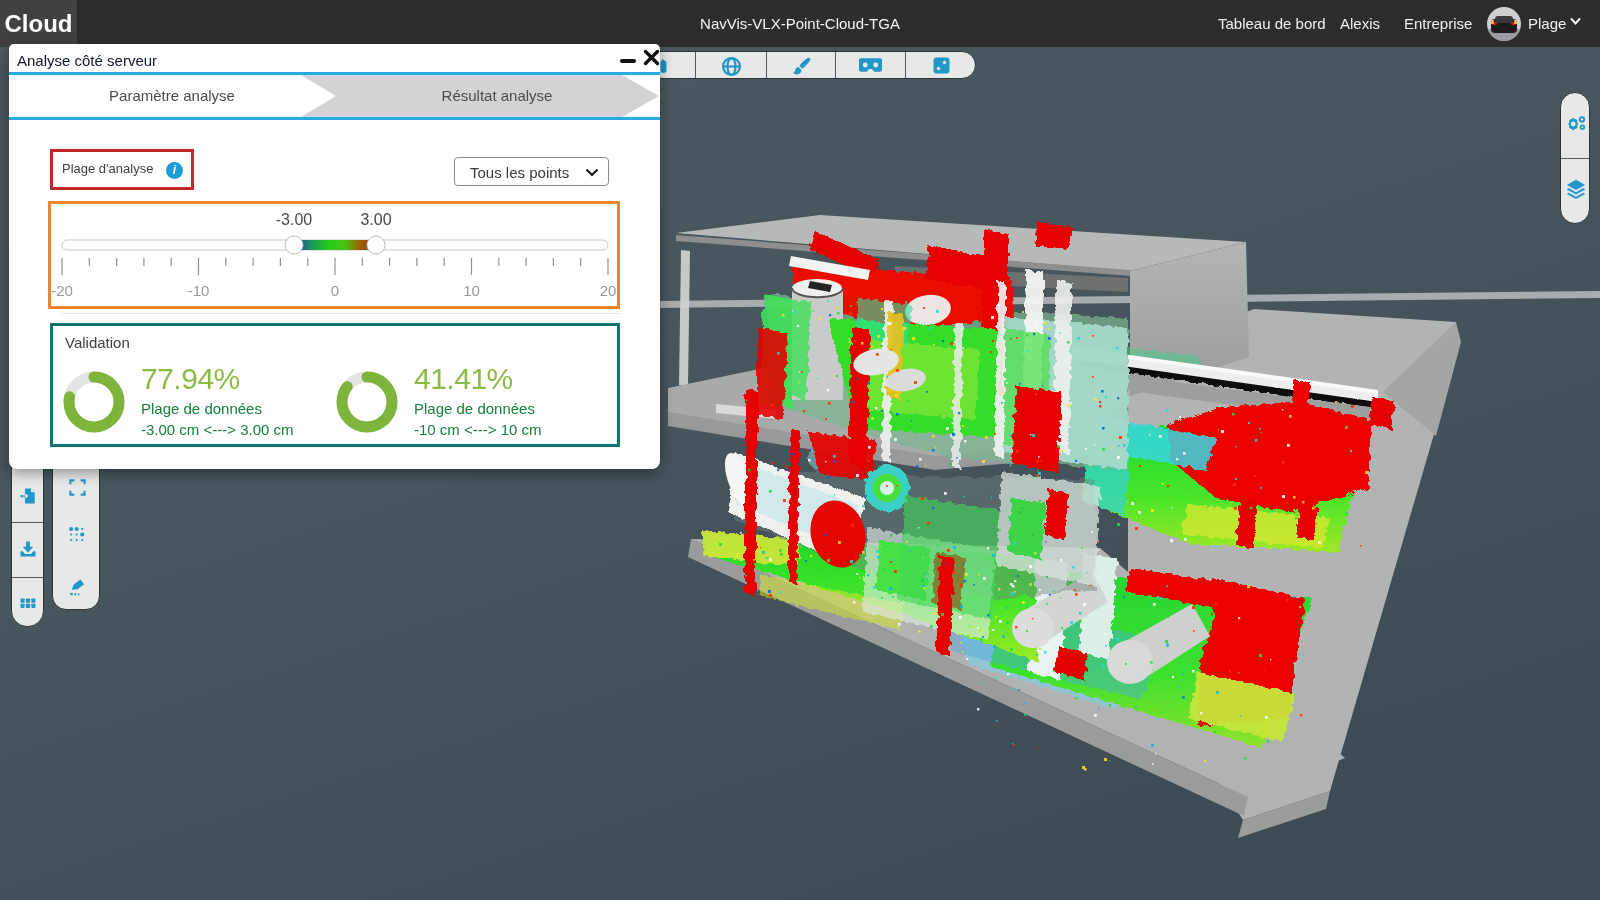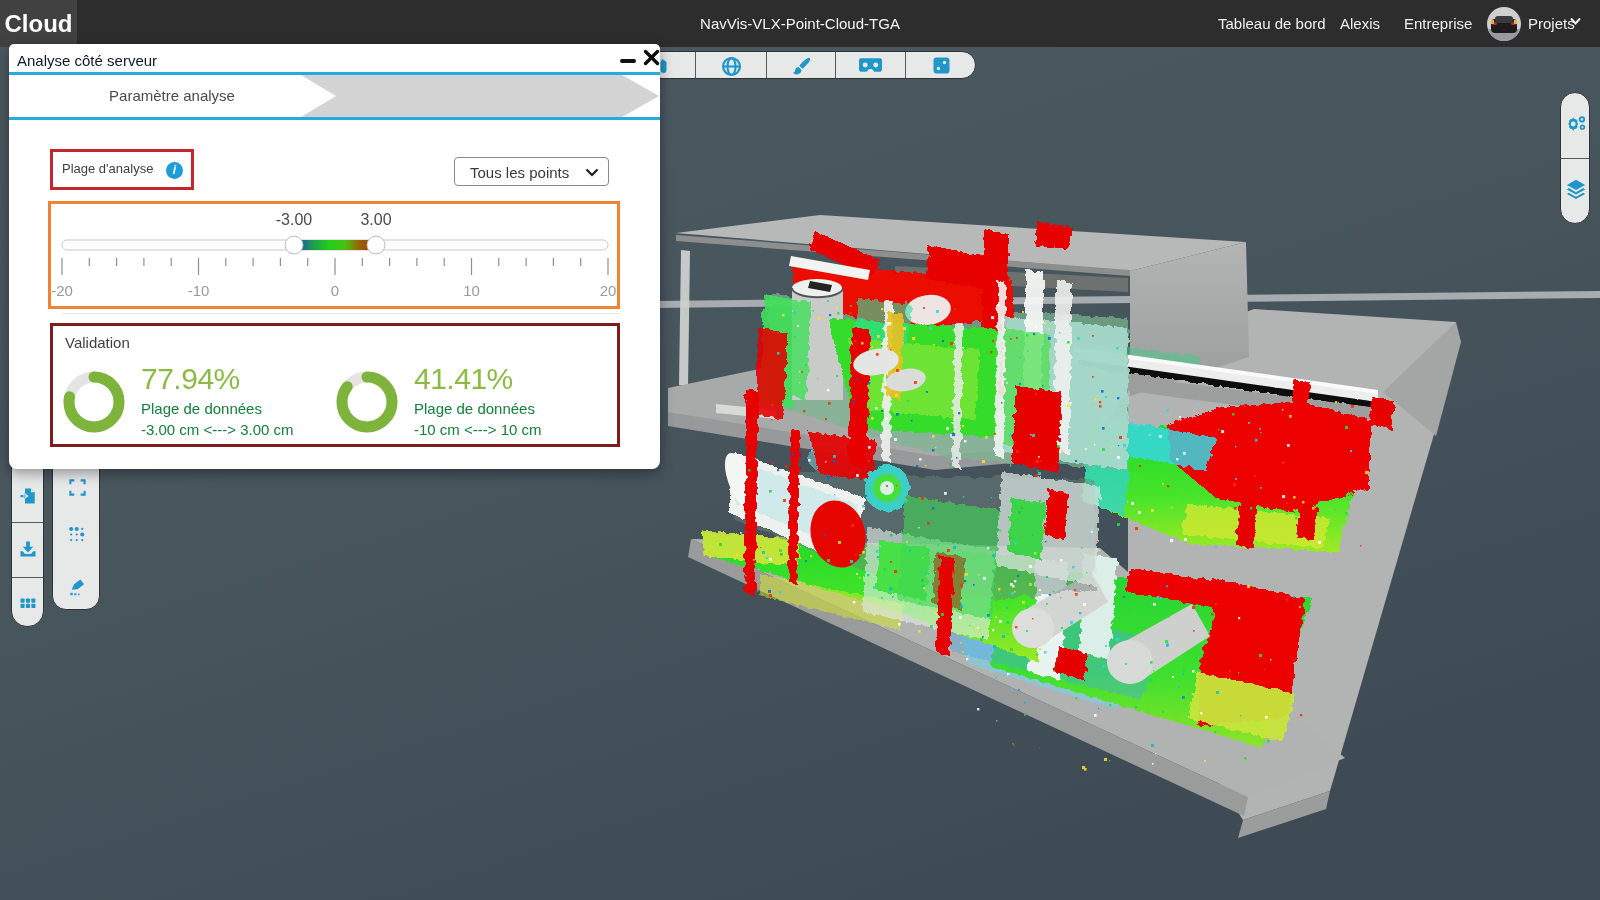--- a/index.html
+++ b/index.html
@@ -31,21 +31,21 @@
   #mclose { position:absolute; left:634px; top:5px; width:17px; height:17px; }
   .blueline { position:absolute; left:0; width:651px; height:3px; background:#29abe2; }
   #tabs { position:absolute; left:0; top:31px; width:651px; height:42px; }
   .tabtxt { position:absolute; top:31px; height:58px; line-height:42px; font-size:15px; color:#4b4b4b; }
   #body-red { position:absolute; left:41px; top:105px; width:144px; height:41px; border:3px solid #c1272d; }
   #body-red span { position:absolute; left:9px; top:9px; font-size:13px; color:#3f3f3f; white-space:nowrap; }
   #info { position:absolute; left:113px; top:10px; width:17px; height:17px; border-radius:50%; background:#1e9cd8; color:#fff; font-size:12px; font-weight:bold; text-align:center; line-height:17px; font-style:italic; }
   #dd { position:absolute; left:445px; top:113px; width:155px; height:29px; border:1px solid #8a8a8a; border-radius:4px; background:#fff; }
   #dd span { position:absolute; left:15px; top:6px; font-size:15px; color:#3a3a3a; }
   #body-orange { position:absolute; left:39px; top:157px; width:572px; height:108px; border:3px solid #ee8434; }
-  #body-yellow { position:absolute; left:41px; top:279px; width:570px; height:124px; border:3px solid #7f1d1d; }
+  #body-yellow { position:absolute; left:41px; top:279px; width:570px; height:124px; border:3px solid #0f766e; }
   #body-yellow .vlab { position:absolute; left:12px; top:8px; font-size:15px; color:#3f3f3f; }
   .pct { position:absolute; top:36px; font-size:30px; color:#8cbb45; letter-spacing:-0.5px; }
   .dlab { position:absolute; font-size:15px; color:#15803d; }
   #divider { position:absolute; left:53px; top:269px; width:558px; height:1px; background:#e8e8e8; }
 
   svg { display:block; }
   .abs { position:absolute; }
 </style>
 </head>
 <body>
@@ -662,21 +662,21 @@
         <rect width="34" height="34" fill="#cfcfd2"></rect>
         <rect y="22" width="34" height="12" fill="#9a9a9e"></rect>
         <rect x="4" y="12" width="26" height="14" rx="4" fill="#1c1c1e"></rect>
         <rect x="8" y="9" width="18" height="7" rx="3" fill="#3a3a40"></rect>
         <rect x="5" y="15" width="5" height="3" rx="1.5" fill="#c02020"></rect>
         <rect x="24" y="15" width="5" height="3" rx="1.5" fill="#c02020"></rect>
         <rect x="4" y="13" width="3" height="4" fill="#d8b840"></rect>
         <rect x="27" y="13" width="3" height="4" fill="#d8b840"></rect>
       </svg>
     </div>
-    <div class="navlink" style="left:1528px;">Projets</div>
+    <div class="navlink" style="left:1528px;">Plage</div>
     <svg id="chev" width="11" height="11" viewBox="0 0 11 11">
         <path d="M1.5 3 L5.5 7.5 L9.5 3" fill="none" stroke="#f0f0f0" stroke-width="2" stroke-linecap="round"></path>
       </svg>
   </div>
 
   <div id="topbar" class="tbar">
     <div class="sep" style="left:74px;"></div>
     <div class="sep" style="left:145px;"></div>
     <div class="sep" style="left:214px;"></div>
     <div class="sep" style="left:284px;"></div>
@@ -787,20 +787,21 @@
     <div id="mmin"></div>
     <svg id="mclose" viewBox="0 0 17 17">
         <path d="M2.5 2.5 L14.5 14.5 M14.5 2.5 L2.5 14.5" stroke="#0d0d0d" stroke-width="3.4" stroke-linecap="round"></path>
       </svg>
     <div class="blueline" style="top:28px;"></div>
     <svg id="tabs" width="651" height="42">
       <polygon points="0,0 286,0 321,21 286,42 0,42" fill="#ffffff"></polygon>
       <polygon points="292,0 613,0 650,21 613,42 292,42 327,21" fill="#d3d3d3"></polygon>
     </svg>
     <div class="tabtxt" style="left:98px;width:130px;text-align:center;">Paramètre analyse</div>
+    <div class="tabtxt" style="left:418px;width:140px;text-align:center;">Résultat analyse</div>
     <div class="blueline" style="top:73px;"></div>
 
     <div id="body-red">
         <span>Plage d'analyse</span>
         <div id="info">i</div>
       </div>
     <div id="dd">
       <span>Tous les points</span>
       <svg class="abs" style="left:130px;top:10px;" width="14" height="9" viewBox="0 0 14 9">
           <path d="M1.5 1.5 L7 7 L12.5 1.5" fill="none" stroke="#1c1c1c" stroke-width="2.2"></path>

